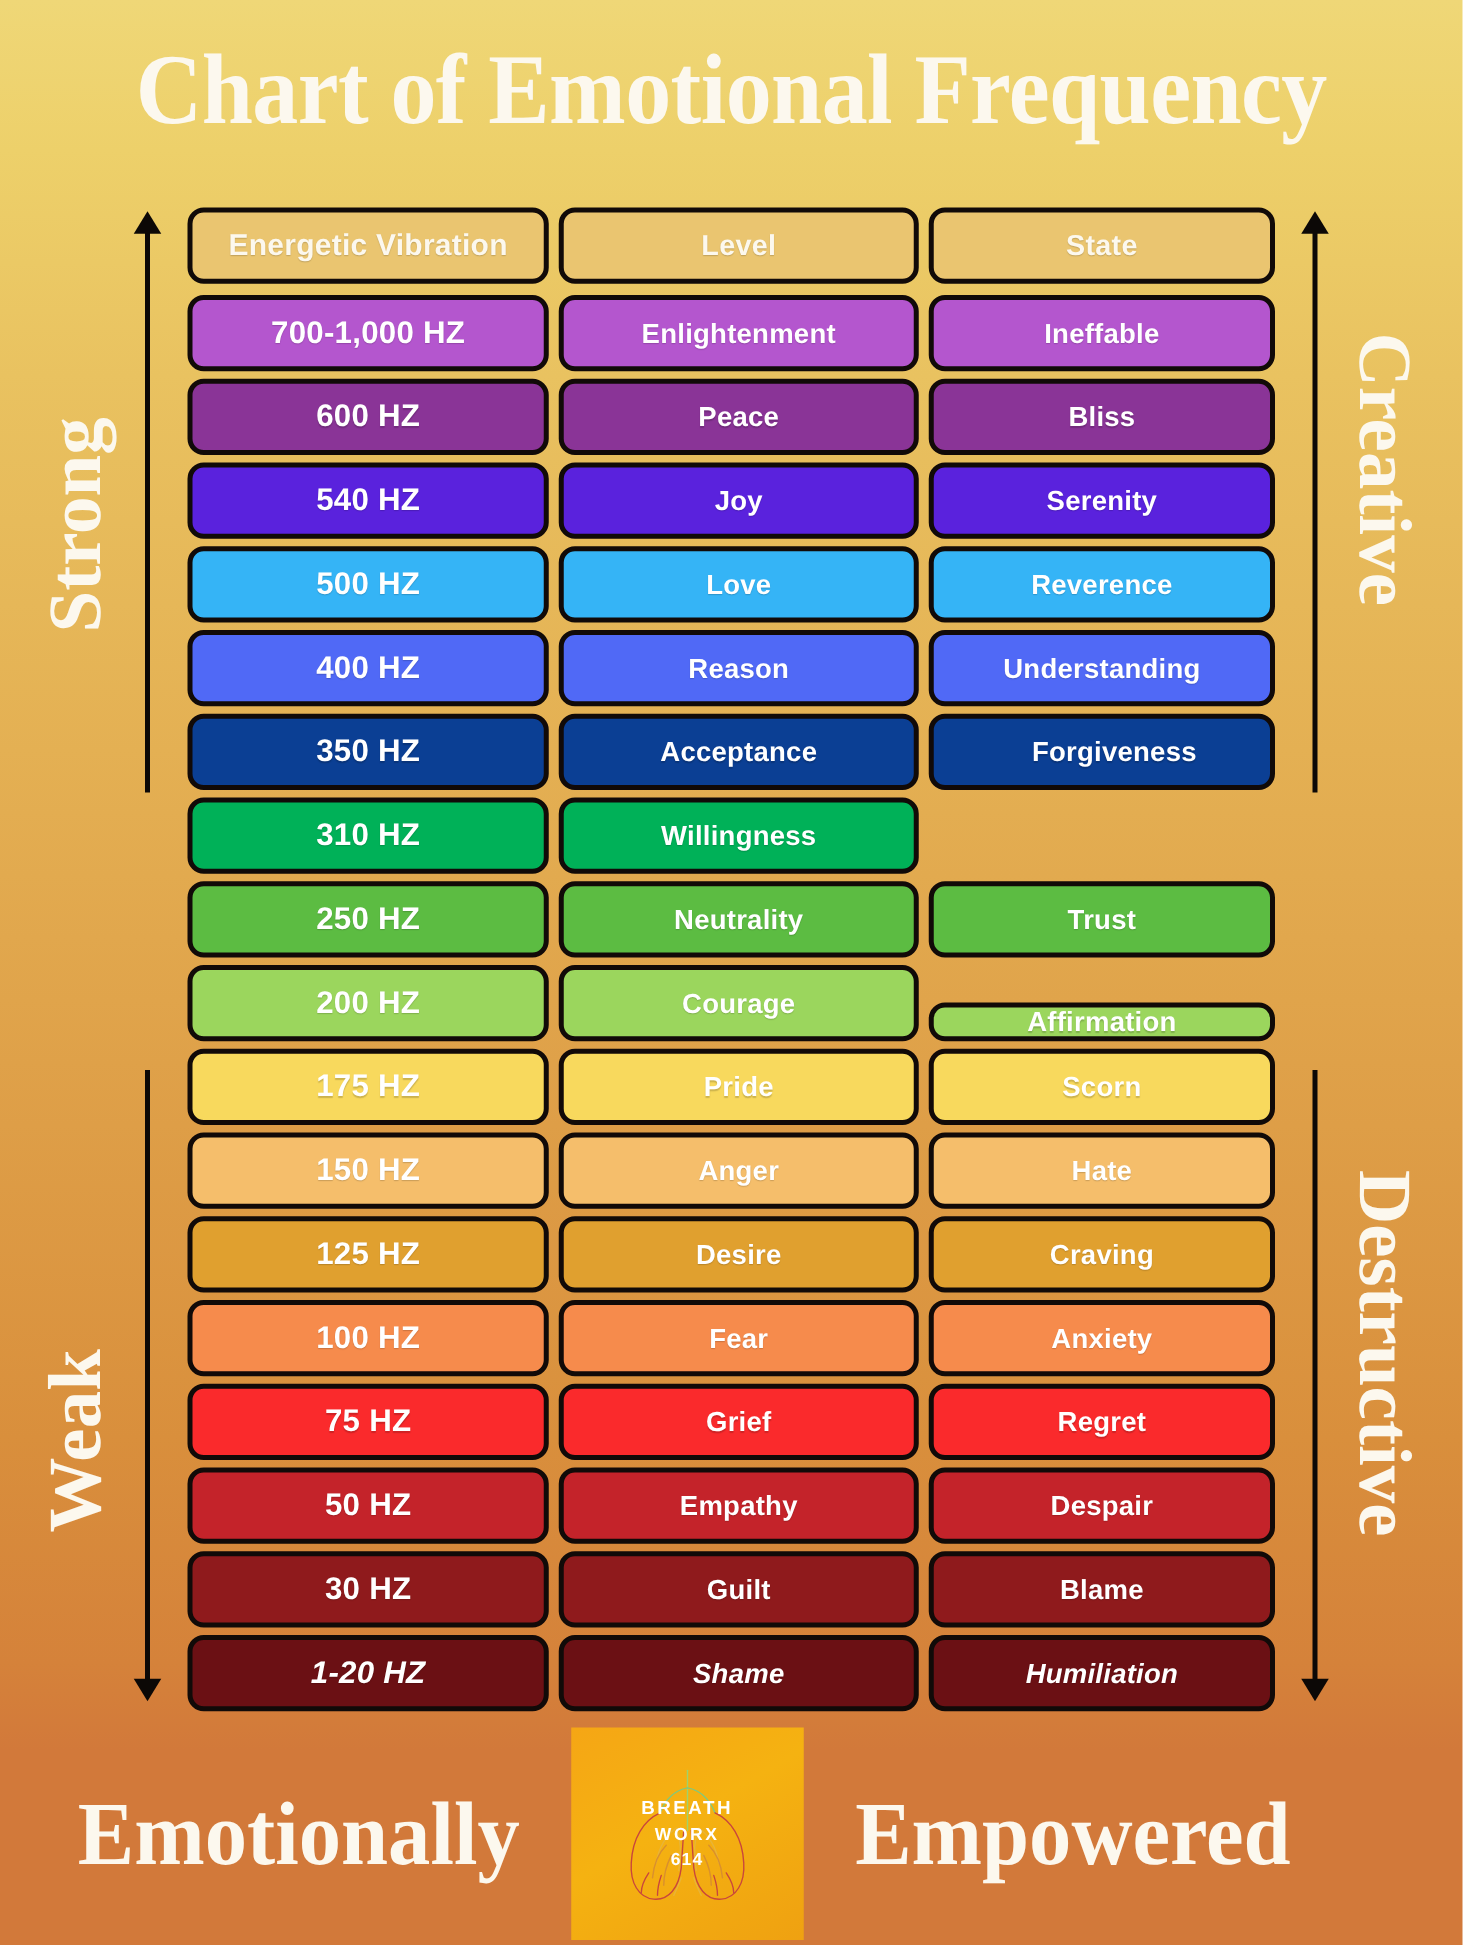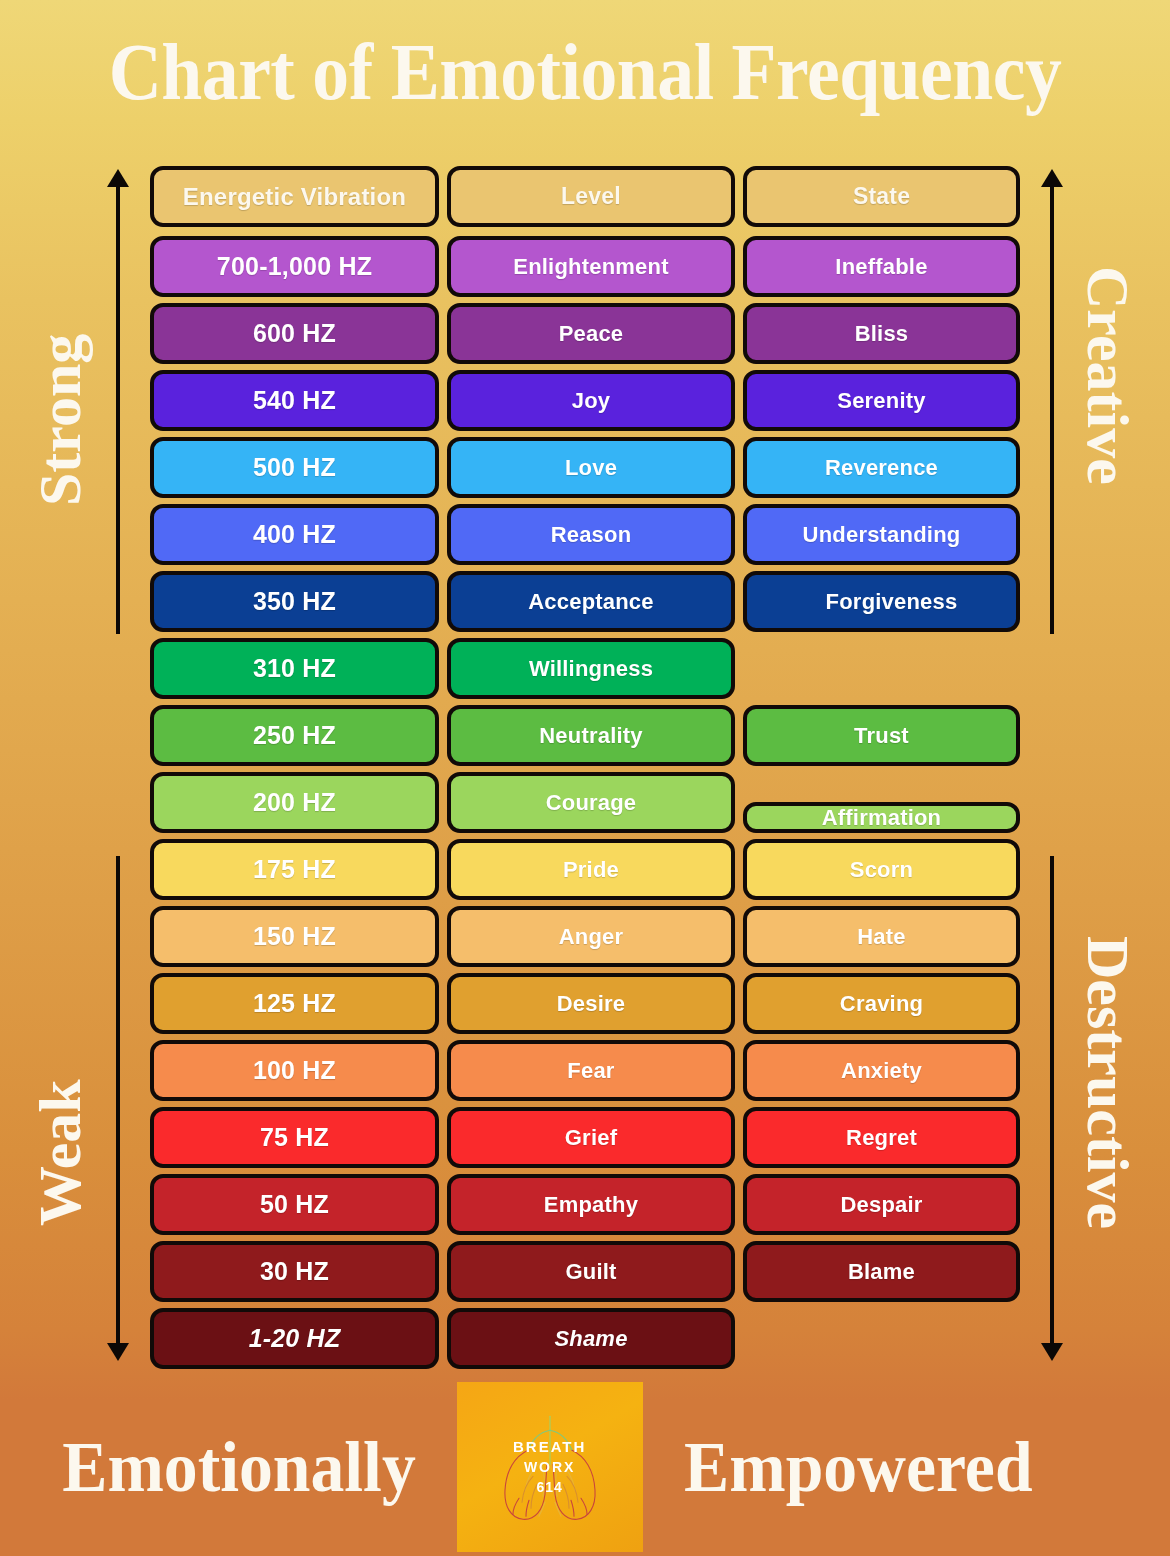--- a/index.html
+++ b/index.html
@@ -240,20 +240,21 @@
           <div class="cell c3" style="background: rgb(196, 35, 42);">Despair</div>
         </div>
         <div class="row" style="margin-top: 6px;">
           <div class="cell c1" style="background: rgb(143, 26, 28);">30 HZ</div>
           <div class="cell c2" style="background: rgb(143, 26, 28);">Guilt</div>
           <div class="cell c3" style="background: rgb(143, 26, 28);">Blame</div>
         </div>
         <div class="row" style="margin-top: 6px; font-style: italic;">
           <div class="cell c1" style="background: rgb(107, 16, 20);">1-20 HZ</div>
           <div class="cell c2" style="background: rgb(107, 16, 20);">Shame</div>
+          <div class="cell c3" style="background: rgb(107, 16, 20);">Humiliation</div>
         </div>
       </div>
   </div>
 
   <div class="axis-col right">
     <div class="arrow up" style="top:18px; height:450px; left:32px;">
       <div class="head"></div>
     </div>
     <div class="axis-label right" style="left:118px; top:100px;">Creative</div>
 

